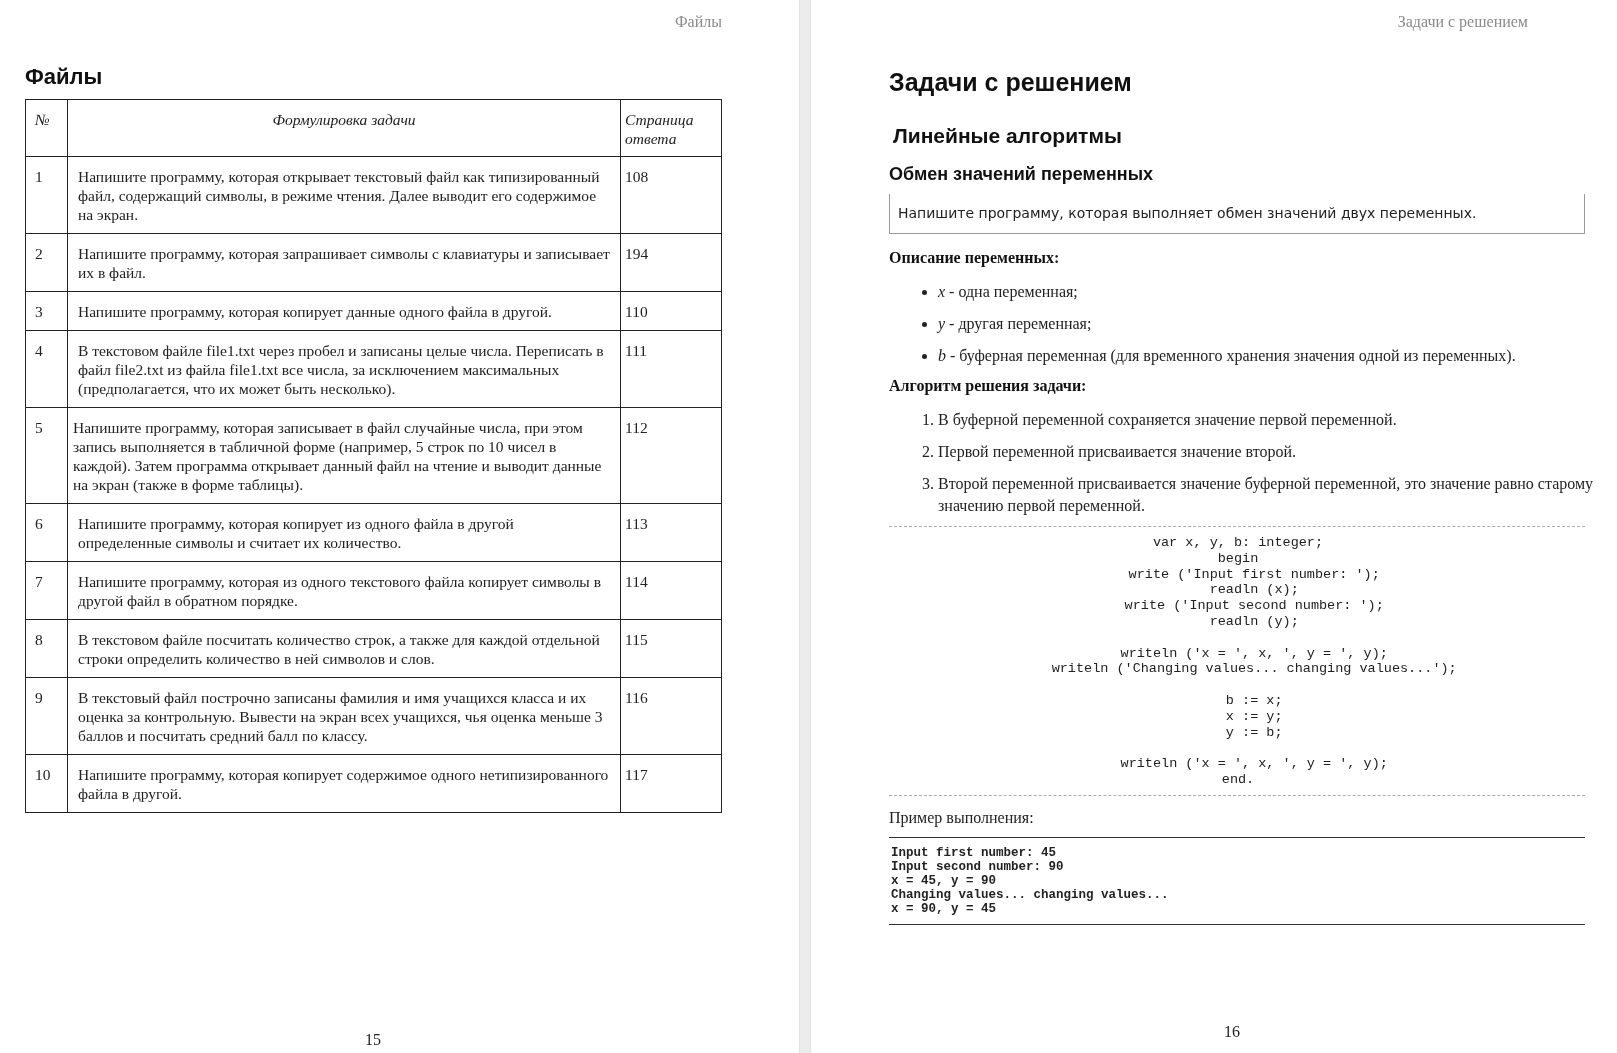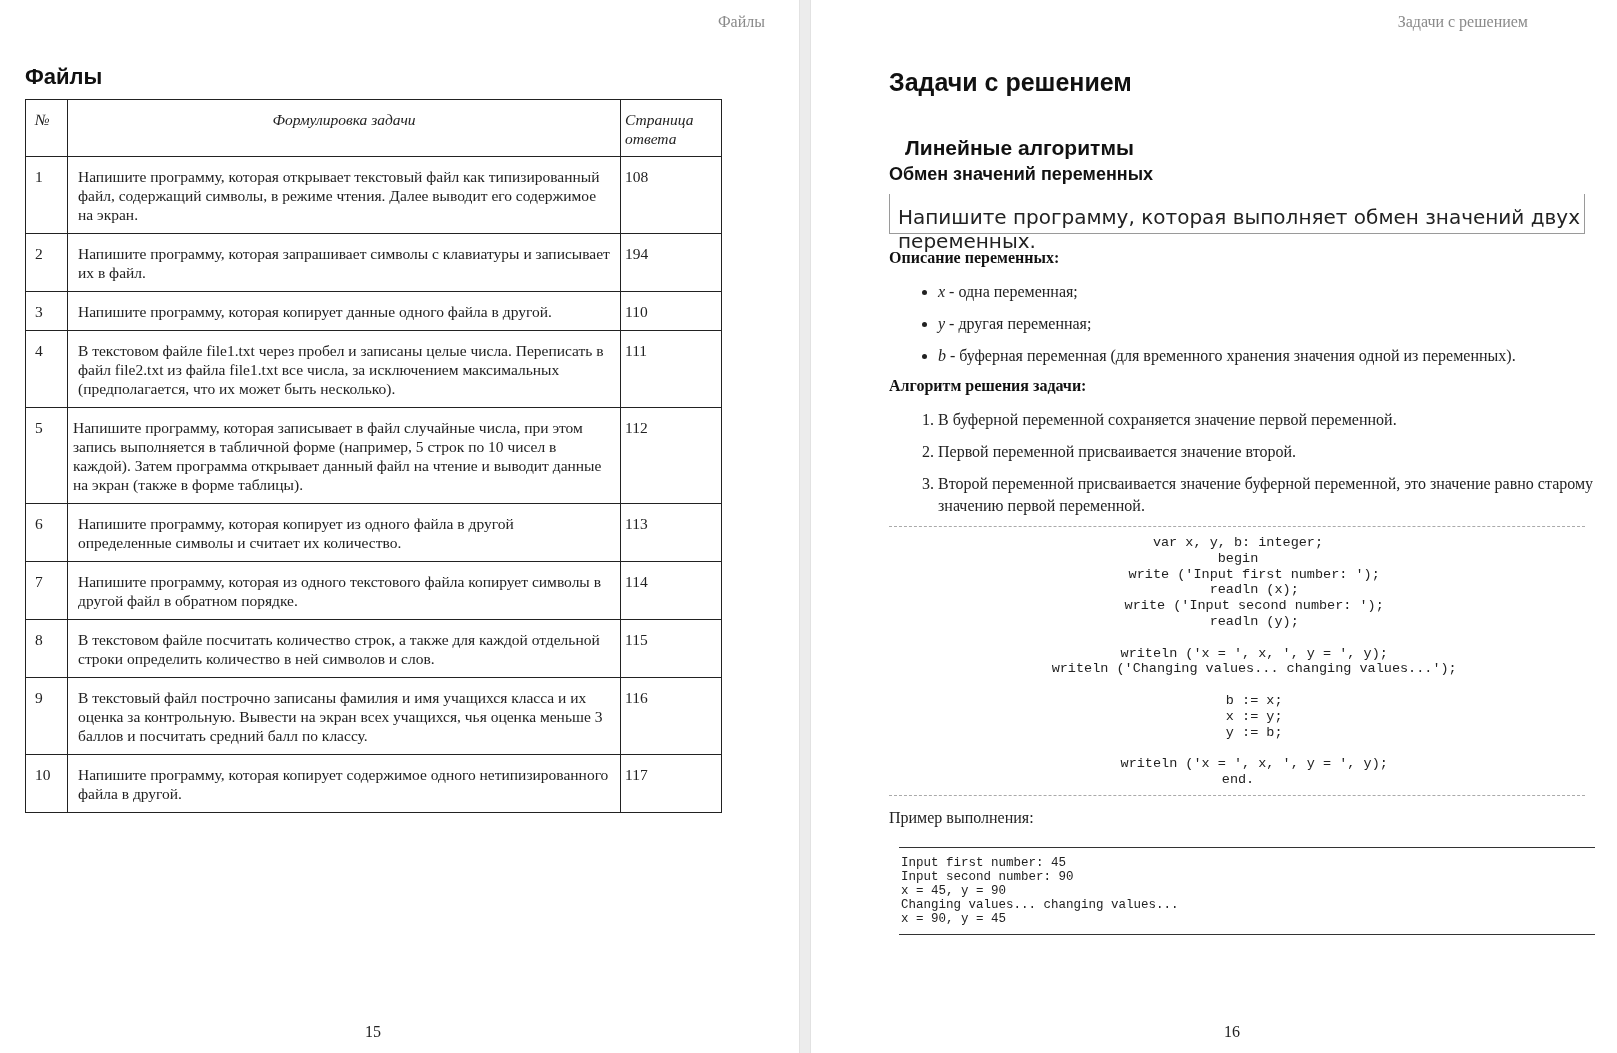--- a/index.html
+++ b/index.html
@@ -2,38 +2,38 @@
 <html><head>
 <meta charset="utf-8">
 <style>
   html, body { margin: 0; padding: 0; }
   body {
     width: 1617px; height: 1053px; overflow: hidden; position: relative;
     background: #ffffff;
     font-family: "Liberation Serif", serif; color: #222;
   }
   .page { position: absolute; top: 0; height: 1053px; background: #fff; }
-  #page-left { left: 0; width: 799px; padding-left: 43px; }
+  #page-left { left: 0; width: 799px; }
   #page-right { left: 811px; width: 733px; border-radius: 20px; }
   .gutter {
     position: absolute; left: 799px; top: 0; width: 12px; height: 1053px;
     background: #ececec; border-left: 1px solid #e2e2e2; border-right: 1px solid #e2e2e2;
     box-sizing: border-box;
   }
   .running-head {
     position: absolute; top: 13px;
     font-family: "Liberation Serif", serif; font-size: 16px; color: #8a8a8a;
     text-align: right;
   }
   #page-left .running-head { right: 77px; }
   #page-right .running-head { right: 16px; }
   .page-number {
     position: absolute; top: 1023px; font-size: 16px; color: #222;
   }
-  #page-left .page-number { left: 365px; }
+  #page-left .page-number { left: 365px; margin-top: 8px; }
   #page-right .page-number { left: 413px; }
 
   
   .h1-left {
     position: absolute; left: 25px; top: 64px; margin: 0;
     font-family: "Liberation Sans", sans-serif; font-weight: bold; font-size: 22px; color: #111;
   }
   table.tasks {
     position: absolute; left: 25px; top: 99px; width: 697px;
     border-collapse: collapse; font-size: 15.5px; line-height: 19px; color: #222;
@@ -52,31 +52,31 @@
   table.tasks td.col-page { padding: 10px 4px 9px 4px; border-radius: 12px; }
   td.tight { padding-left: 5px !important; }
 
   
   .rp { position: absolute; left: 78px; width: 696px; }
   .h1-right {
     top: 68px; margin: 0; font-family: "Liberation Sans", sans-serif;
     font-weight: bold; font-size: 25px; color: #111;
   }
   .h2-right {
-    top: 120px; margin: 16px; font-family: "Liberation Sans", sans-serif;
+    top: 120px; margin: 4px; font-family: "Liberation Sans", sans-serif;
     font-weight: bold; font-size: 21px; color: #111;
   }
   .h3-right {
     top: 164px; margin: 0; font-family: "Liberation Sans", sans-serif;
     font-weight: bold; font-size: 18px; color: #111;
   }
   .task-box {
     top: 194px; height: 40px; box-sizing: border-box;
     border-left: 1px solid #9a9a9a; border-right: 1px solid #9a9a9a; border-bottom: 1px solid #9a9a9a;
-    font-family: "DejaVu Sans", sans-serif; font-size: 20px; color: #222;
+    font-family: "DejaVu Sans", sans-serif; font-size: 14px; color: #222;
     padding: 11px 0 0 8px;
   }
   .bold-label { font-weight: bold; font-size: 16px; color: #111; }
   .vars-label { top: 249px; }
   .algo-label { top: 377px; }
   ul.vars, ol.algo {
     position: absolute; left: 78px; width: 700px; margin: 0; padding: 0 0 0 49px;
     font-size: 16px; line-height: 22px; color: #222;
   }
   ul.vars { top: 281px; }
@@ -88,21 +88,21 @@
     top: 526px; border-top: 1px dashed #aaa; border-bottom: 1px dashed #aaa;
     height: 270px; box-sizing: border-box; padding: 8px 0 0 2px;
     font-family: "Liberation Mono", monospace; font-size: 13.5px; line-height: 15.8px;
     color: #222; white-space: pre; margin: 0; text-align: center;
   }
   .example-label { top: 809px; font-size: 16px; color: #222; }
   .output {
     top: 837px; border-top: 1.4px solid #333; border-bottom: 1.4px solid #333;
     height: 88px; box-sizing: border-box; padding: 8px 0 0 2px;
     font-family: "Liberation Mono", monospace; font-size: 12.5px; line-height: 14.1px;
-    color: #222; white-space: pre; margin: 10px;
+    color: #222; white-space: pre; margin: 0; font-weight: bold;
   }
 </style>
 </head>
 <body>
 
 <div class="page" id="page-left">
   <div class="running-head">Файлы</div>
   <h1 class="h1-left">Файлы</h1>
 
   <table class="tasks">

